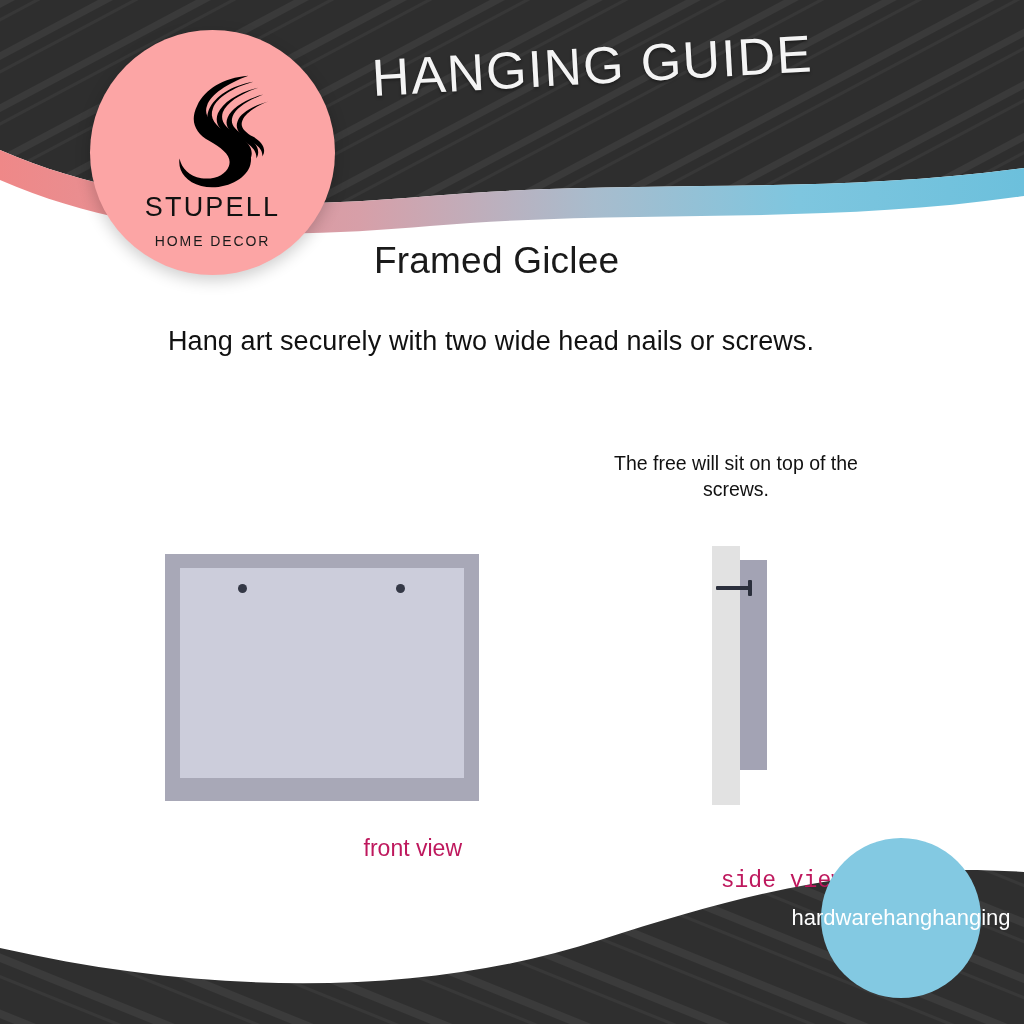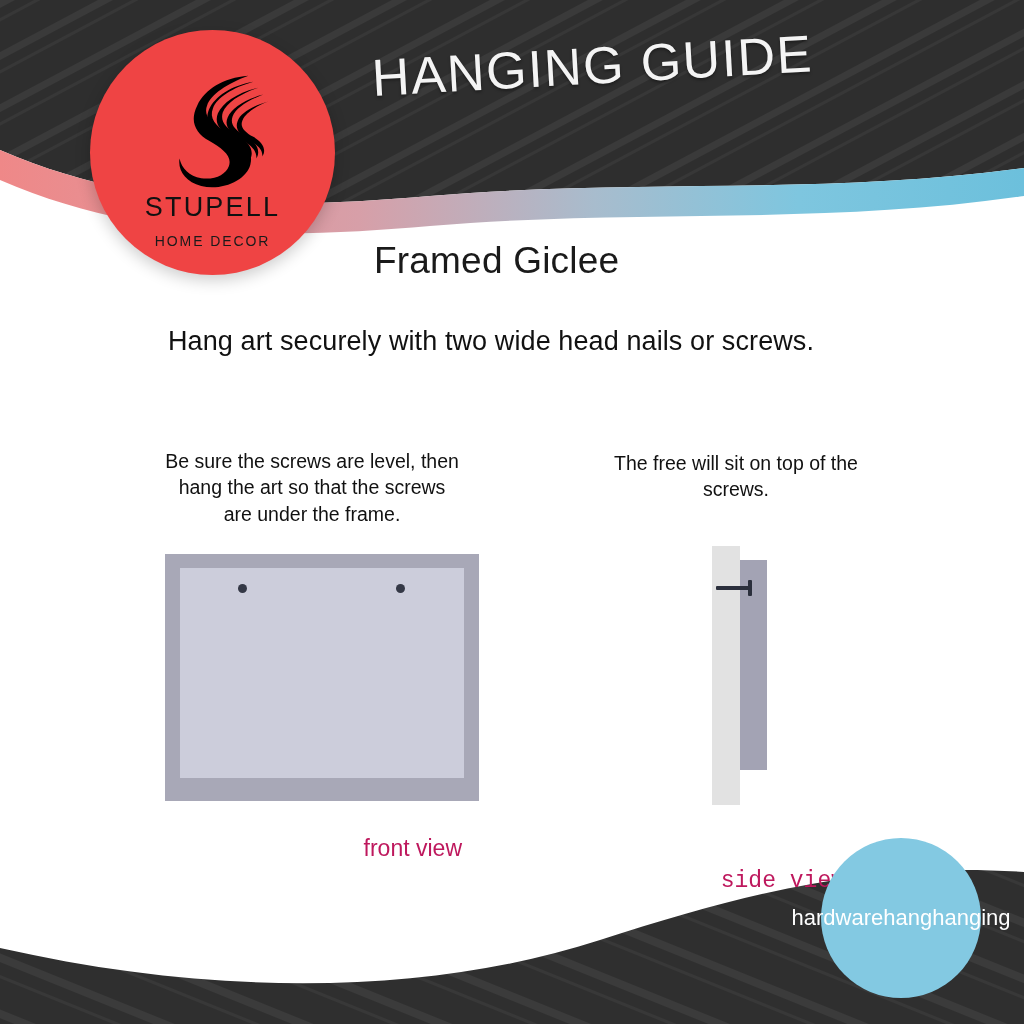--- a/index.html
+++ b/index.html
@@ -32,21 +32,21 @@
   }
 
   
   #logo-badge {
     position: absolute;
     left: 90px;
     top: 30px;
     width: 245px;
     height: 245px;
     border-radius: 50%;
-    background: #ef4444;
+    background: #fca5a5;
     box-shadow: 0 5px 16px rgba(0,0,0,0.20);
     z-index: 20;
     display: flex;
     flex-direction: column;
     align-items: center;
     justify-content: flex-start;
   }
   #logo-mark {
     margin-top: 38px;
     width: 120px;
@@ -299,21 +299,20 @@
     </svg>
     <div id="logo-wordmark">STUPELL</div>
     <div id="logo-subwordmark">HOME DECOR</div>
   </div>
 
   <div id="header-title">HANGING GUIDE</div>
 
   <div id="product-title">Framed Giclee</div>
   <div id="lead-instruction">Hang art securely with two wide head nails or screws.</div>
 
-  <div id="front-caption" class="caption-block">Be sure the screws are level, then hang the art so that the screws are under the frame.</div>
   <div id="side-caption" class="caption-block">The free will sit on top of the screws.</div>
 
   <div id="front-view-frame">
     <div id="front-view-mat"></div>
   </div>
   <div id="screw-dot-left" class="screw-dot"></div>
   <div id="screw-dot-right" class="screw-dot"></div>
 
   <div id="side-view-wall"></div>
   <div id="side-view-frame"></div>

